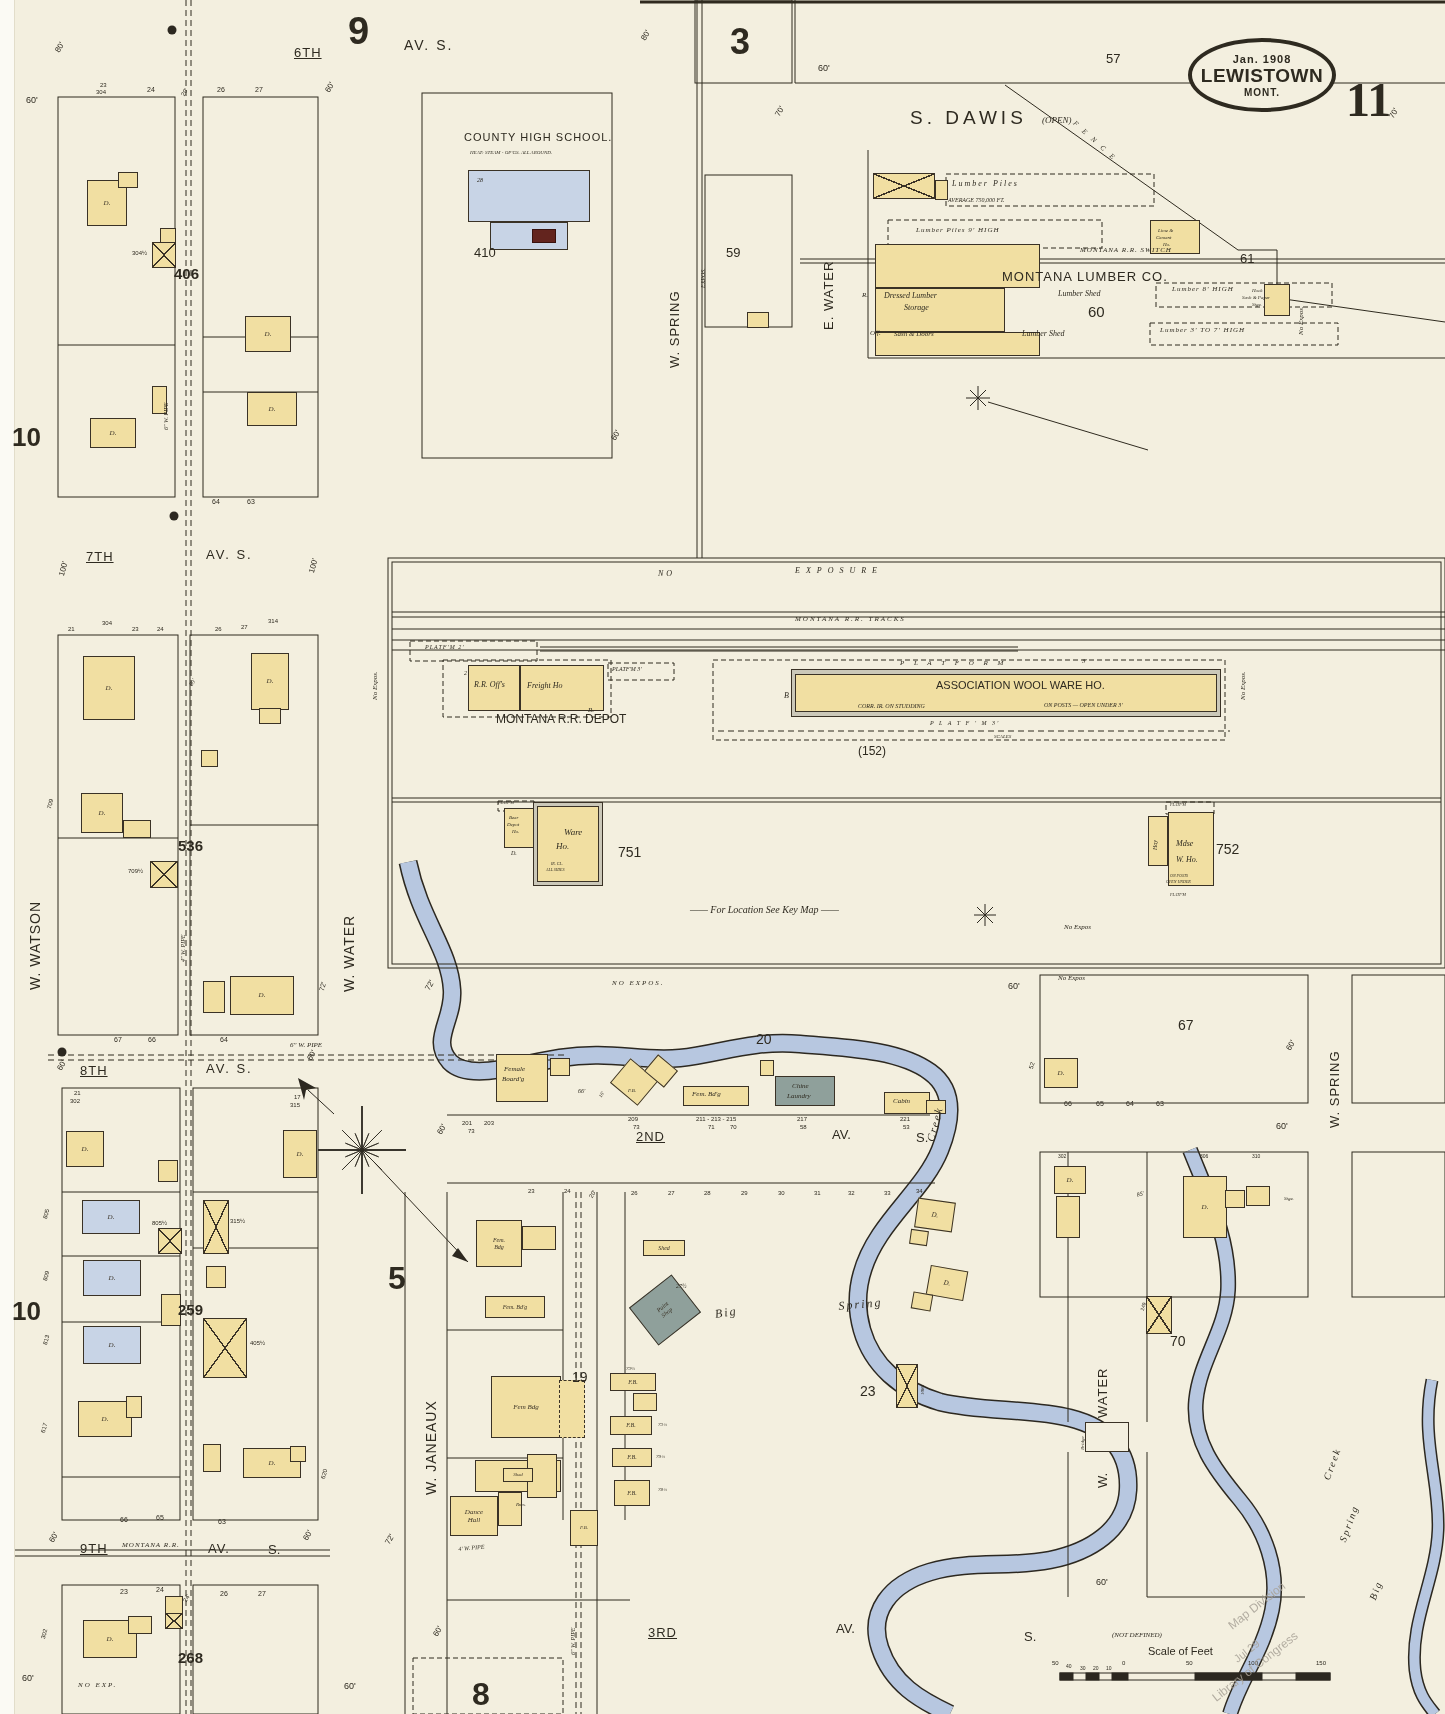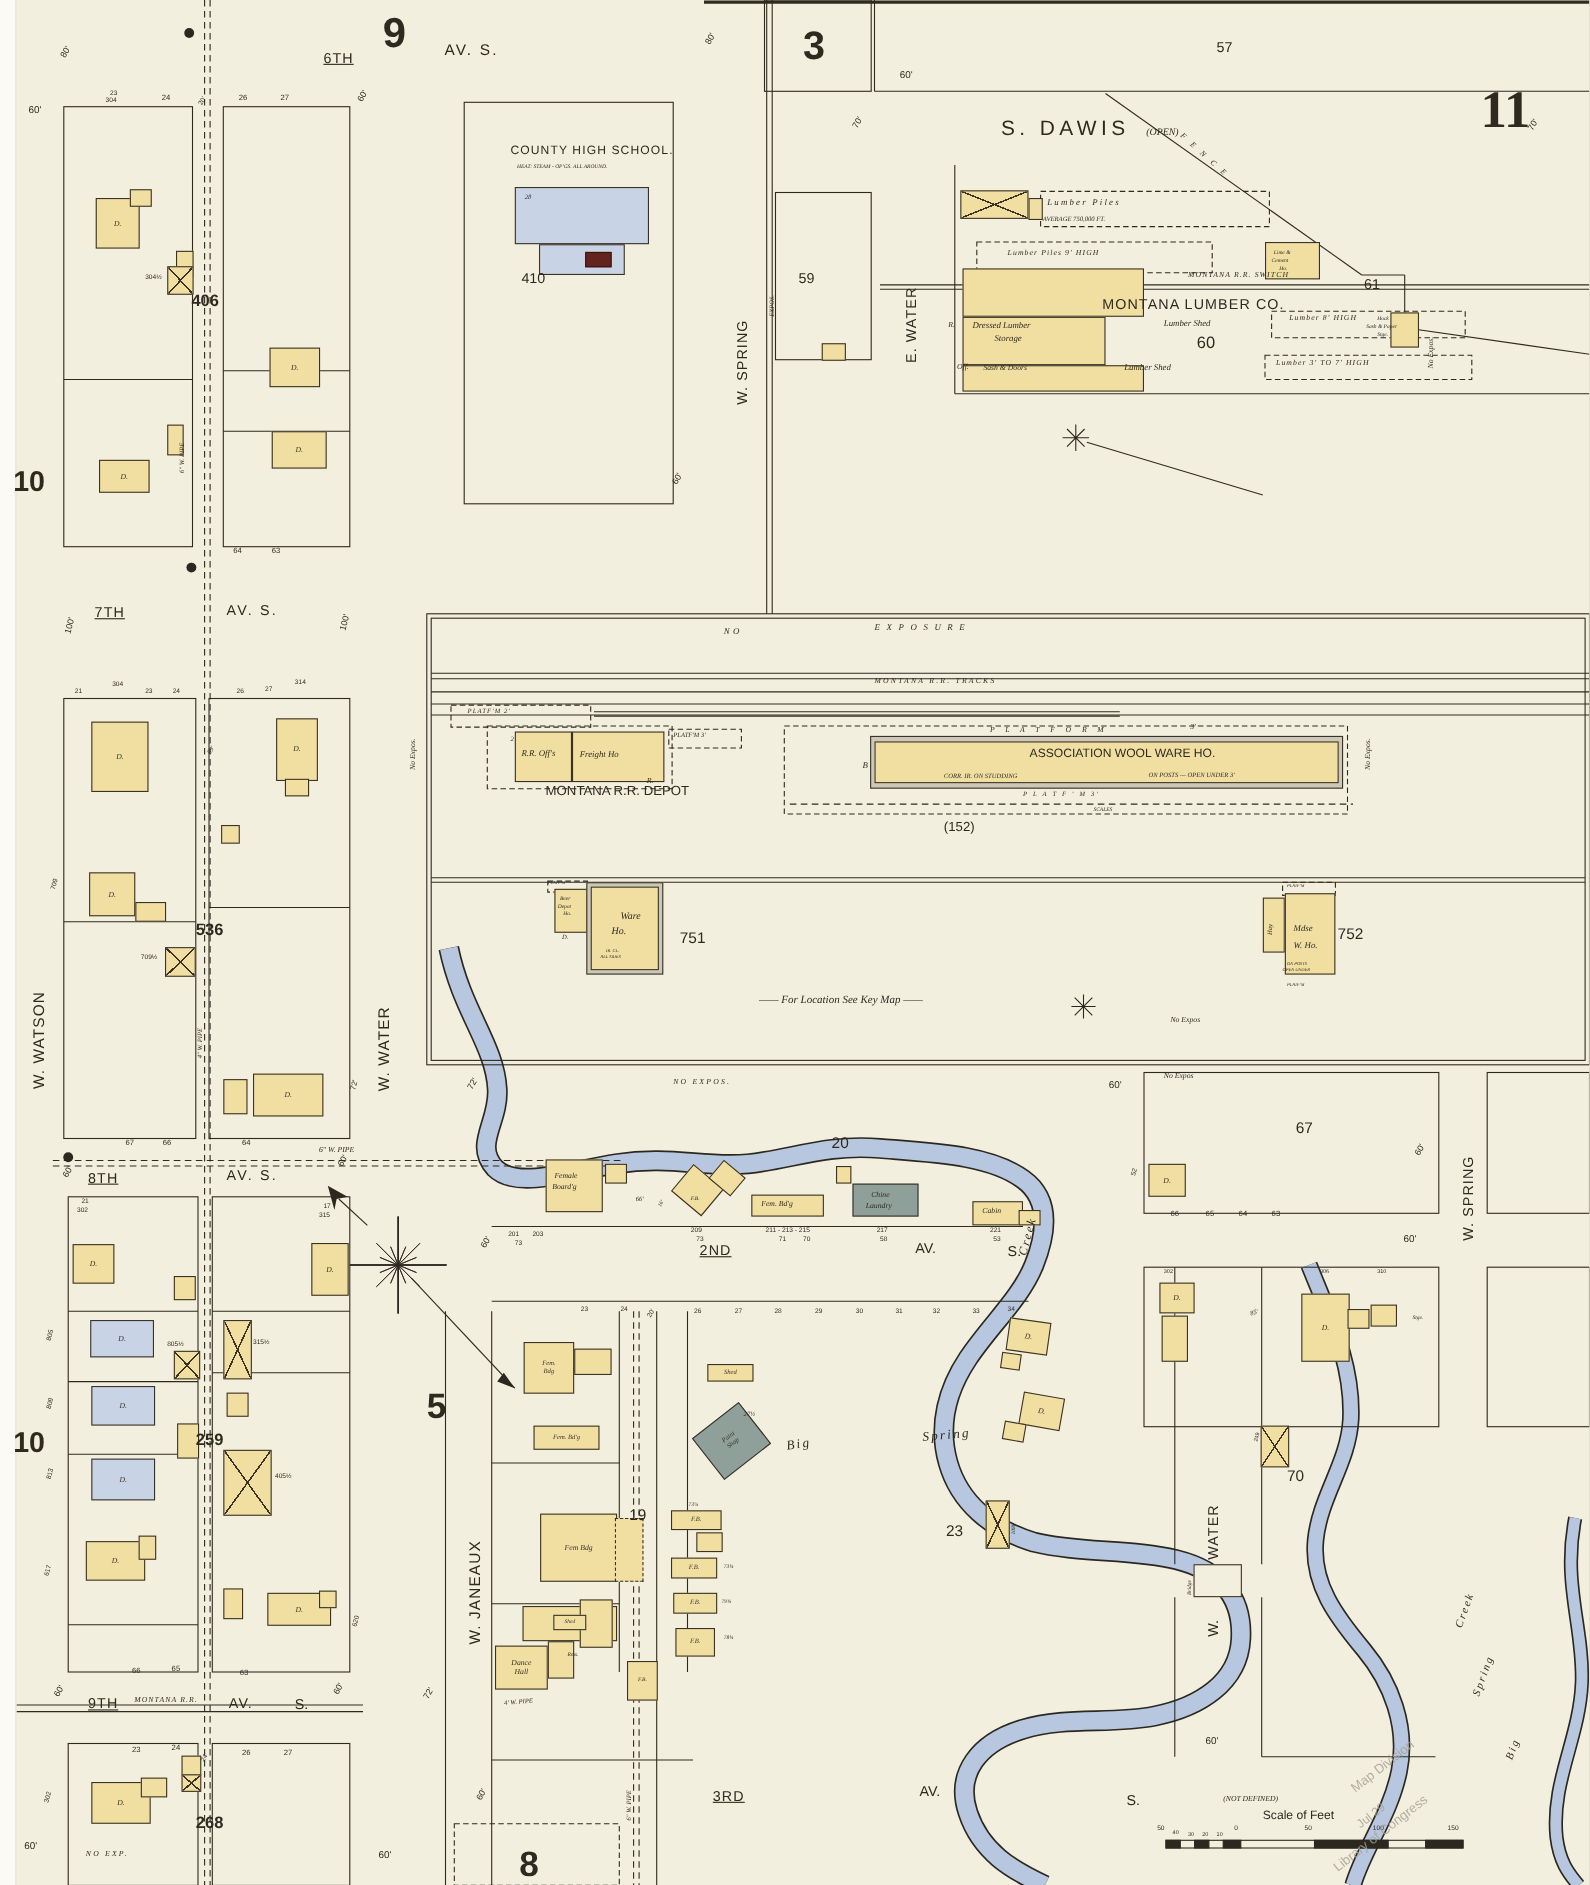--- a/index.html
+++ b/index.html
@@ -344,21 +344,21 @@
       <div class="bd f-y" style="left: 128px; top: 1616px; width: 24px; height: 18px;"></div>
       <div class="bd f-y" style="left: 165px; top: 1596px; width: 18px; height: 18px;"></div>
       <div class="bd f-x" style="left: 165px; top: 1613px; width: 18px; height: 16px;"></div>
       <div class="bd f-w" style="left: 1085px; top: 1422px; width: 44px; height: 30px;"></div>
     </div>
   <div id="lbls">
       <span class="lb u" style="left: 294px; top: 46px; font-size: 13px; letter-spacing: 1px;">6TH</span>
       <span class="lb" style="left: 404px; top: 38px; font-size: 14px; letter-spacing: 2px;">AV.   S.</span>
       <span class="lb b" style="left: 348px; top: 12px; font-size: 38px;">9</span>
       <span class="lb b" style="left: 730px; top: 24px; font-size: 36px;">3</span>
-      <span class="lb" style="left: 1106px; top: 36px; font-size: 13px;">57</span>
+      <span class="lb" style="left: 1106px; top: 52px; font-size: 13px;">57</span>
       <span class="lb b serif" style="left: 1346px; top: 76px; font-size: 48px;">11</span>
       <span class="lb" style="left: 910px; top: 108px; font-size: 19px; letter-spacing: 4px;">S.   DAWIS</span>
       <span class="lb i" style="left: 1042px; top: 116px; font-size: 9px;">(OPEN)</span>
       <span class="lb" style="left: 1388px; top: 116px; font-size: 8px; transform: rotate(-60deg);">70'</span>
       <span class="lb" style="left: 54px; top: 50px; font-size: 8px; transform: rotate(-60deg);">80'</span>
       <span class="lb" style="left: 26px; top: 96px; font-size: 9px;">60'</span>
       <span class="lb" style="left: 100px; top: 82px; font-size: 6px;">23</span>
       <span class="lb" style="left: 96px; top: 89px; font-size: 6px;">304</span>
       <span class="lb" style="left: 147px; top: 86px; font-size: 7px;">24</span>
       <span class="lb" style="left: 217px; top: 86px; font-size: 7px;">26</span>
@@ -604,13 +604,18 @@
       <span class="lb" style="left: 1248px; top: 1660px; font-size: 6px;">100</span>
       <span class="lb" style="left: 1316px; top: 1660px; font-size: 6px;">150</span>
       <span class="lb i" style="left: 1322px; top: 1478px; font-size: 10px; letter-spacing: 2px; transform: rotate(-70deg);">Creek</span>
       <span class="lb i" style="left: 1338px; top: 1540px; font-size: 10px; letter-spacing: 2px; transform: rotate(-70deg);">Spring</span>
       <span class="lb i" style="left: 1368px; top: 1598px; font-size: 10px; letter-spacing: 2px; transform: rotate(-70deg);">Big</span>
       <span class="lb gray" style="left: 1226px; top: 1622px; font-size: 12px; transform: rotate(-38deg);">Map  Division</span>
       <span class="lb gray" style="left: 1232px; top: 1656px; font-size: 11px; transform: rotate(-38deg);">Jul 29</span>
       <span class="lb gray" style="left: 1210px; top: 1694px; font-size: 12px; transform: rotate(-38deg);">Library  of  Congress</span>
     </div>
 
+  <div id="oval">
+    <span class="o1">Jan. 1908</span>
+    <span class="o2">LEWISTOWN</span>
+    <span class="o3">MONT.</span>
+  </div>
 </div>
 
 </body></html>

